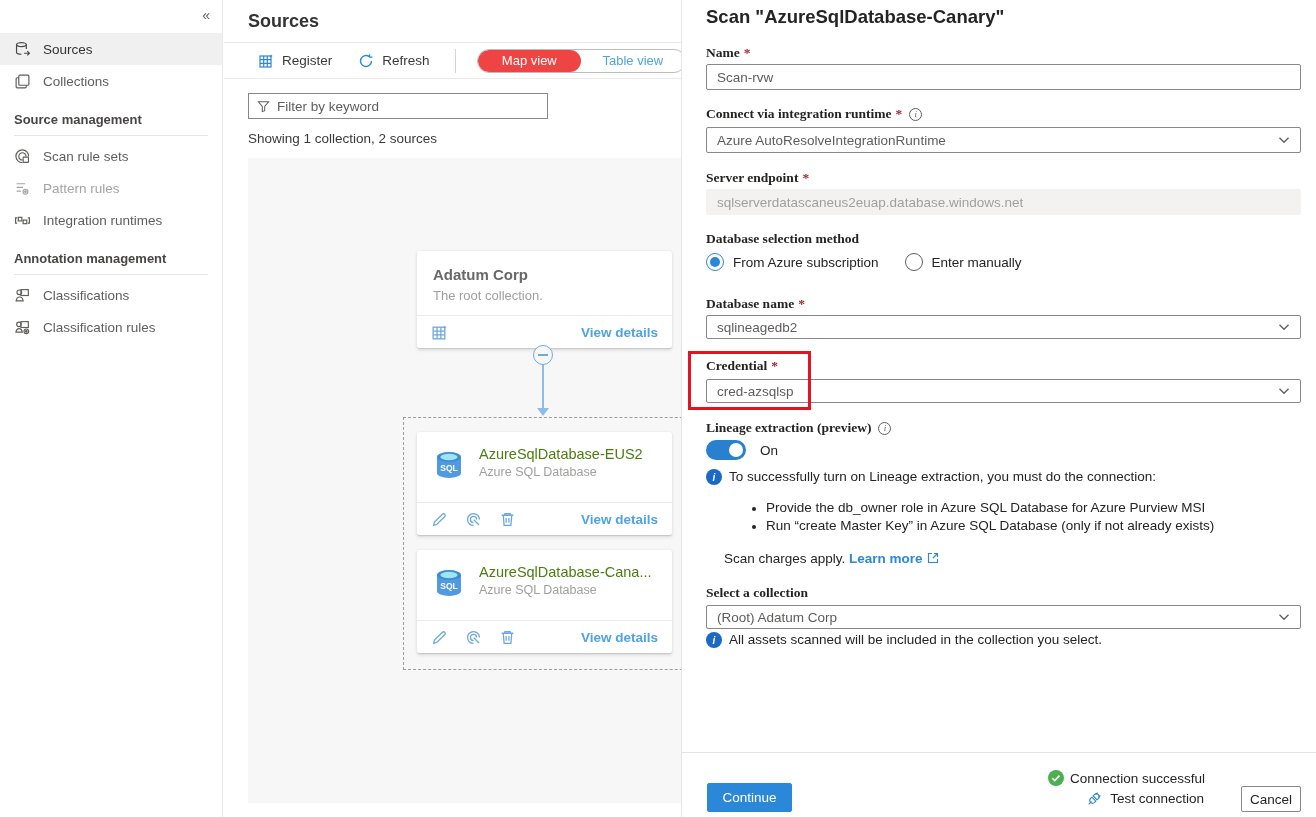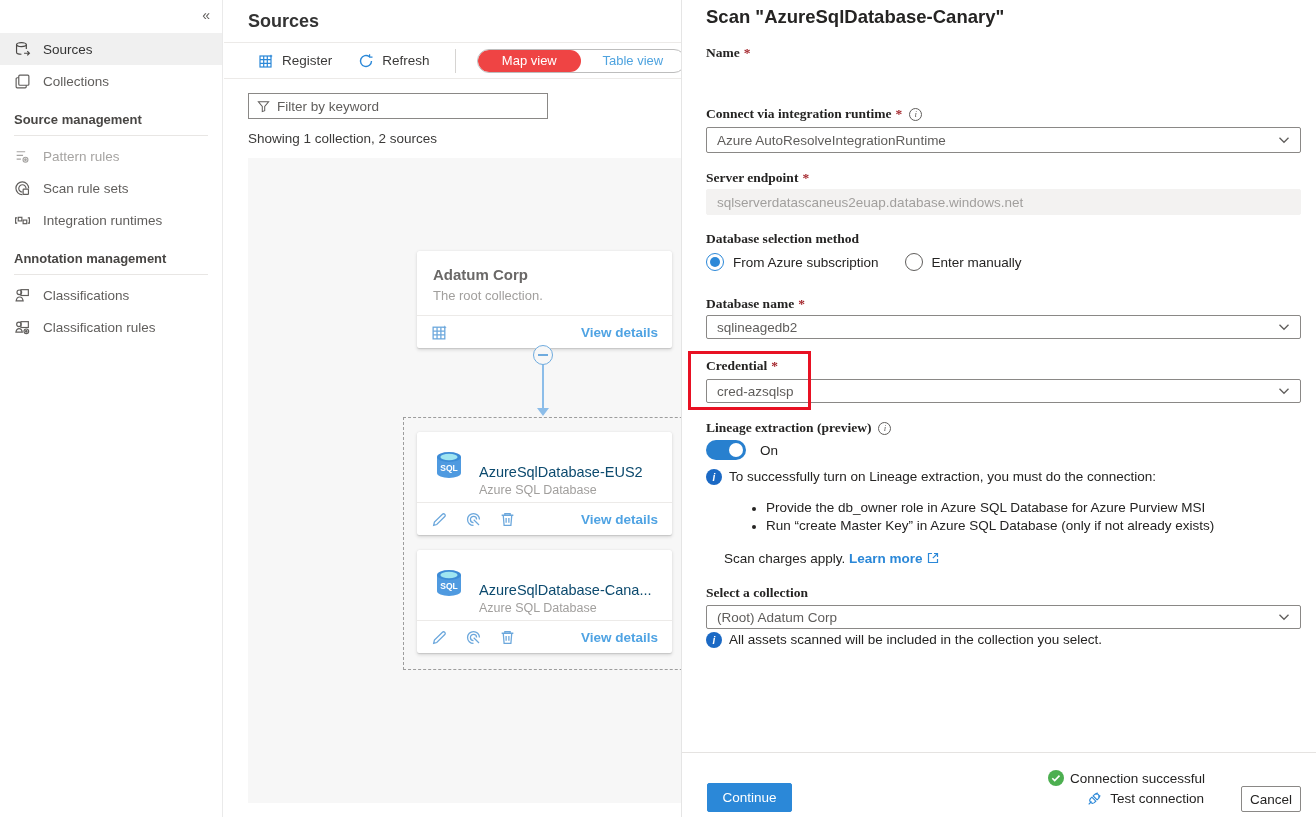--- a/index.html
+++ b/index.html
@@ -65,21 +65,21 @@
   .minus-circle span { display:block; width:10px; height:1.5px; background:#6fabde; }
   .arrow-line { position:absolute; left:294px; top:207px; width:1.8px; height:44px; background:#8cbde9; }
   .arrow-head { position:absolute; left:289px; top:250px; width:0; height:0;
     border-left:6px solid transparent; border-right:6px solid transparent; border-top:8px solid #8cbde9; }
   .dashed-group { position:absolute; left:155px; top:259px; width:310px; height:253px;
     border:1px dashed #9d9d9d; }
   .src-card { left:169px; width:255px; height:103px; }
   .card-eus2 { top:274px; } .card-cana { top:392px; }
   .src-top { display:flex; gap:12px; padding:13px 14px 0 14px; }
   .sql-ico { width:36px; height:36px; flex:0 0 36px; }
-  .src-name { font-size:14.5px; color:#0c4a6e; margin-top:19px; }
+  .src-name { font-size:14.5px; color:#4d7c0f; margin-top:1px; }
   .src-type { font-size:12.5px; color:#a19f9d; margin-top:3px; }
 
   
   .panel { position:absolute; left:681px; top:0; width:635px; height:817px; background:#fff;
     border-left:1px solid #e5e5e5; }
   .p-title { position:absolute; left:24px; top:6px; font-size:18.5px; font-weight:700; color:#252423; }
   .flabel { position:absolute; left:24px; font-size:13.5px; font-weight:700; color:#252423;
     display:flex; align-items:center;font-family:Liberation Serif, serif; }
   .req { color:#a4262c; margin-left:4px; font-weight:700; }
   .tip-ico { display:inline-flex; width:13px; height:13px; border:1px solid #605e5c; border-radius:50%;
@@ -153,39 +153,39 @@
           <rect x="4.5" y="2" width="9.5" height="9.5" rx="1"></rect>
             <path d="M11.5 11.5v1.5a1 1 0 0 1-1 1H3a1 1 0 0 1-1-1V5.5a1 1 0 0 1 1-1h1.5"></path>
         </svg>
       </span>
       <span>Collections</span>
     </div>
 
     <div class="nav-section">Source management</div>
     <div class="nav-sep"></div>
 
+    <div class="nav-item">
+      <span class="nico">
+        <svg viewBox="0 0 16 16" fill="none" stroke="#605e5c" stroke-width="1.1">
+          <path d="M13.8 8A6 6 0 1 0 8 13.8"></path>
+            <path d="M11.3 8A3.4 3.4 0 1 0 8 11.3"></path>
+          <rect x="8.6" y="8.6" width="5" height="5" rx=".6"></rect>
+        </svg>
+      </span>
+      <span>Scan rule sets</span>
+    </div>
     <div class="nav-item disabled">
       <span class="nico">
         <svg viewBox="0 0 16 16" fill="none" stroke="#a6a4a2" stroke-width="1.1">
           <path d="M2.5 3.5h8M2.5 7h6M2.5 10.5h4"></path>
           <circle cx="10.8" cy="11" r="2.3"></circle>
             <circle cx="10.8" cy="11" r=".7" fill="#a6a4a2"></circle>
         </svg>
       </span>
       <span>Pattern rules</span>
-    </div>
-    <div class="nav-item">
-      <span class="nico">
-        <svg viewBox="0 0 16 16" fill="none" stroke="#605e5c" stroke-width="1.1">
-          <path d="M13.8 8A6 6 0 1 0 8 13.8"></path>
-            <path d="M11.3 8A3.4 3.4 0 1 0 8 11.3"></path>
-          <rect x="8.6" y="8.6" width="5" height="5" rx=".6"></rect>
-        </svg>
-      </span>
-      <span>Scan rule sets</span>
     </div>
     <div class="nav-item">
       <span class="nico">
         <svg viewBox="0 0 16 16" fill="none" stroke="#605e5c" stroke-width="1.1">
           <path d="M3 5.5h-1.5v5H3M13 5.5h1.5v5H13"></path>
           <rect x="4" y="5" width="3.4" height="3.4"></rect>
             <rect x="8.6" y="7.6" width="3.4" height="3.4"></rect>
         </svg>
       </span>
       <span>Integration runtimes</span>
@@ -360,20 +360,23 @@
   </div>
 </div>
 
 <div class="panel">
   <div class="p-title">Scan "AzureSqlDatabase-Canary"</div>
 
   <div class="flabel" style="top:45px">
     <span>Name</span>
       <span class="req">*</span>
   </div>
+  <div class="tbox" style="top:64px">
+    <input type="text" value="Scan-rvw" style="">
+  </div>
 
   <div class="flabel" style="top:106px">
     <span>Connect via integration runtime</span>
       <span class="req">*</span>
     <span class="tip-ico">i</span>
   </div>
   <div class="tbox select" style="top:127px">
     <span>Azure AutoResolveIntegrationRuntime</span>
     <svg class="chev" viewBox="0 0 12 12" fill="none" stroke="#605e5c" stroke-width="1.3">
         <path d="M1.5 3.8L6 8.3l4.5-4.5"></path>

